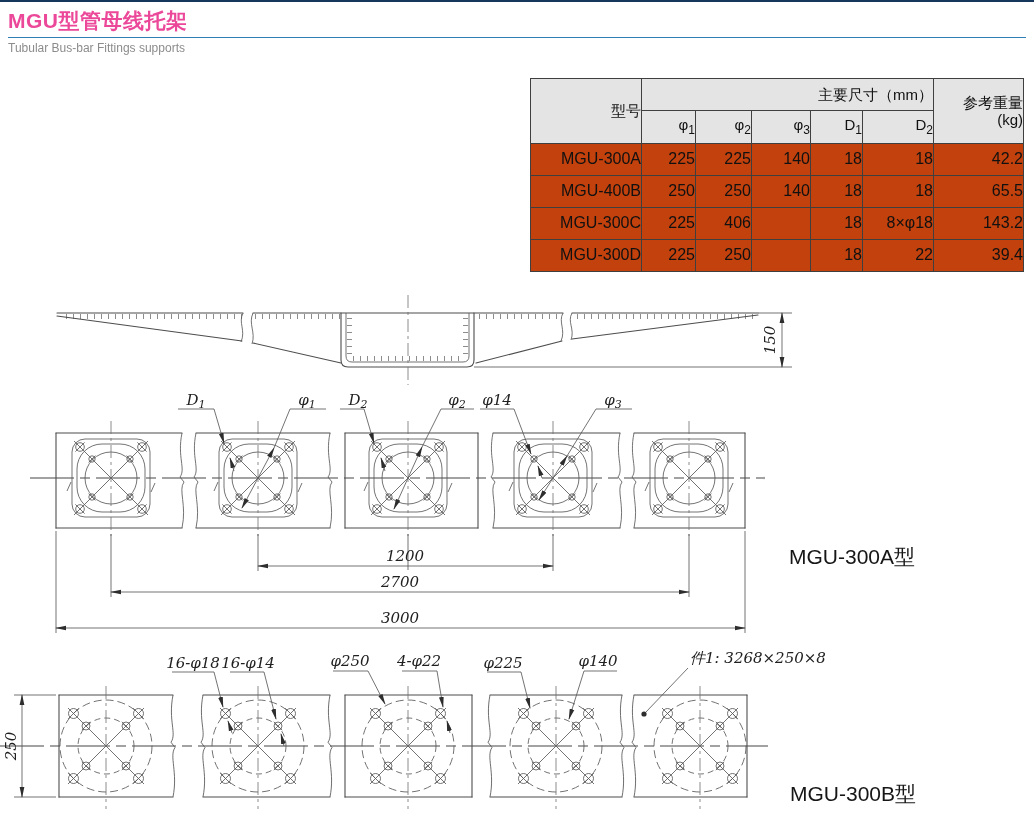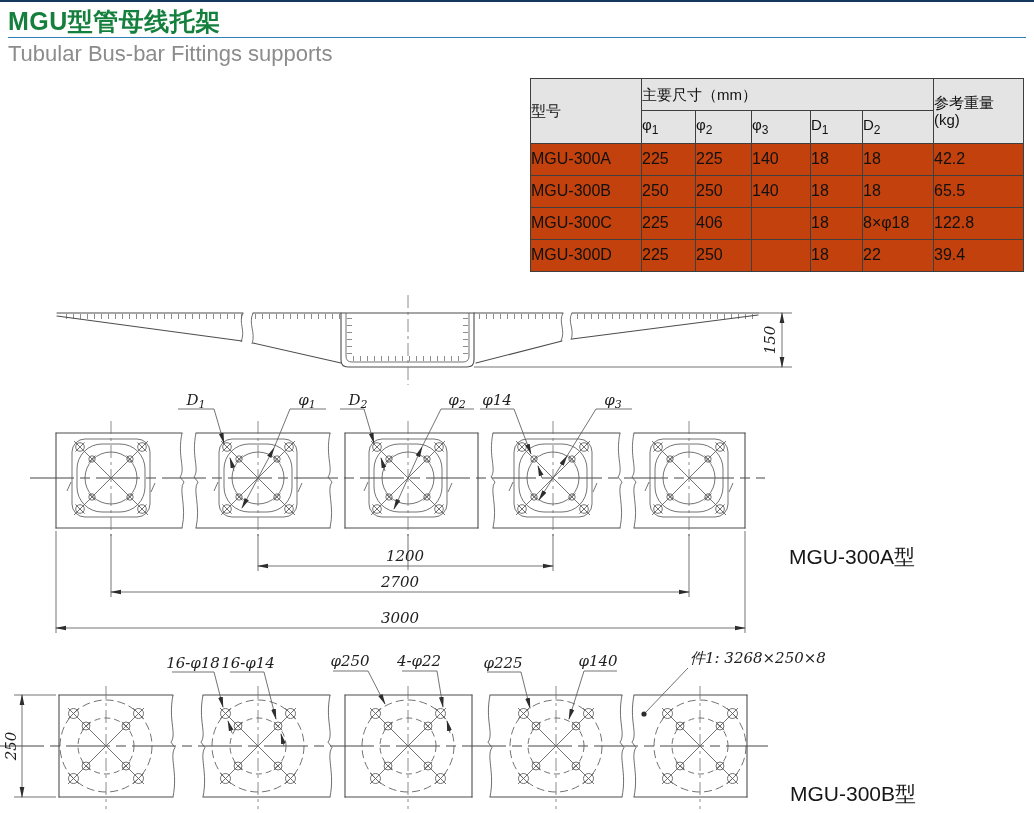--- a/index.html
+++ b/index.html
@@ -1,27 +1,27 @@
 <!DOCTYPE html>
 <html><head>
 <meta charset="utf-8">
 <style>
   html,body{margin:0;padding:0;background:#fff;}
   .page{position:relative;width:1034px;height:813px;background:#fff;overflow:hidden;
         font-family:"Liberation Sans",sans-serif;}
   .toprule{position:absolute;left:0;top:0;width:1034px;height:2px;background:#16375c;}
   .hdr{position:absolute;left:8px;top:6px;width:1018px;}
-  .title{font-size:25px;font-weight:700;color:#15803d;letter-spacing:.5px;line-height:30px;}
+  .title{font-size:21px;font-weight:700;color:#ec4899;letter-spacing:.5px;line-height:30px;}
   .underline{height:0;border-bottom:1px solid #2e7fb4;margin-top:1px;}
-  .subtitle{font-size:22px;color:#8c8c8c;margin-top:3px;}
+  .subtitle{font-size:12px;color:#8c8c8c;margin-top:3px;}
 
   
   table.spec{position:absolute;left:530px;top:78px;border-collapse:collapse;table-layout:fixed;
              font-size:16px;color:#111;}
-  table.spec th,table.spec td{border:1px solid #3f3f3f;text-align:left;vertical-align:middle;
+  table.spec th,table.spec td{border:1px solid #3f3f3f;text-align:right;vertical-align:middle;
              padding:0;font-weight:400;line-height:1.15;margin-top:40px;}
   table.spec thead th{background:#e4e4e4;font-size:15px;}
   table.spec td{height:31px;background:#c2410c;}
   .r1{height:32px;} .r2{height:33px;}
   td.na{background:
     linear-gradient(to top right,transparent 47.8%,#4a4a4a 47.8%,#4a4a4a 52.2%,transparent 52.2%)
     no-repeat center/78% 38%,#fff;}
   table.spec sub{font-size:12px;}
 
   
@@ -80,36 +80,36 @@
       <tr>
         <td>MGU-300A</td>
         <td>225</td>
         <td>225</td>
         <td>140</td>
         <td>18</td>
         <td>18</td>
         <td>42.2</td>
       </tr>
       <tr>
-        <td>MGU-300B</td>
+        <td>MGU-400B</td>
         <td>250</td>
         <td>250</td>
         <td>140</td>
         <td>18</td>
         <td>18</td>
         <td>65.5</td>
       </tr>
       <tr>
         <td>MGU-300C</td>
         <td>225</td>
         <td>406</td>
         <td class="na"></td>
         <td>18</td>
         <td>8×φ18</td>
-        <td>122.8</td>
+        <td>143.2</td>
       </tr>
       <tr>
         <td>MGU-300D</td>
         <td>225</td>
         <td>250</td>
         <td class="na"></td>
         <td>18</td>
         <td>22</td>
         <td>39.4</td>
       </tr>

